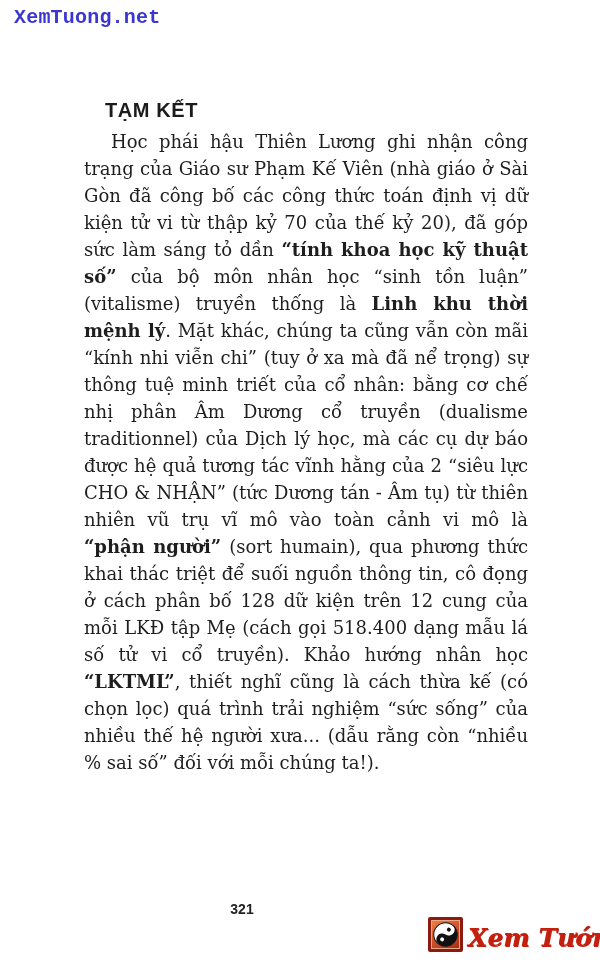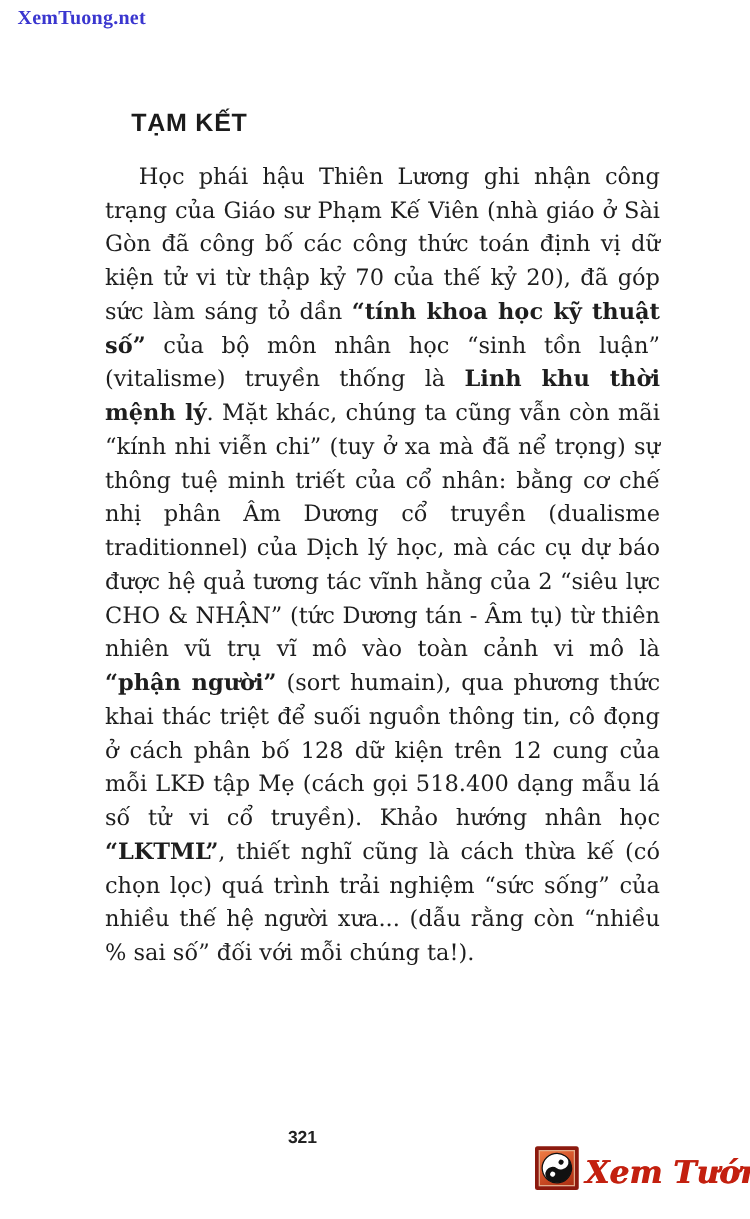--- a/index.html
+++ b/index.html
@@ -3,26 +3,26 @@
 <meta charset="utf-8">
 <style>
   html,body{margin:0;padding:0;}
   body{
     width:600px;height:975px;position:relative;overflow:hidden;
     background:#ffffff;
     font-family:"DejaVu Serif","Liberation Serif",serif;
   }
   .watermark{
     position:absolute;left:14px;top:6px;
-    font-family:Liberation Serif, serif;
-    font-weight:bold;font-size:16px;color:#3a36cf;
+    font-family:Liberation Mono, monospace;
+    font-weight:bold;font-size:20px;color:#3a36cf;
     letter-spacing:0.2px;
   }
   .heading{
-    position:absolute;left:105px;top:88px;margin:0;
+    position:absolute;left:105px;top:99px;margin:0;
     font-family:"Liberation Sans","DejaVu Sans",sans-serif;
     font-weight:bold;font-size:20px;color:#1b1b1b;
     letter-spacing:0.6px;
   }
   .body-text{
     position:absolute;left:78px;top:122px;width:444px;margin:6px;
     font-size:18px;line-height:27px;color:#1e1e1e;
     text-align:justify;text-indent:27px;
     text-justify:inter-word;
   }

